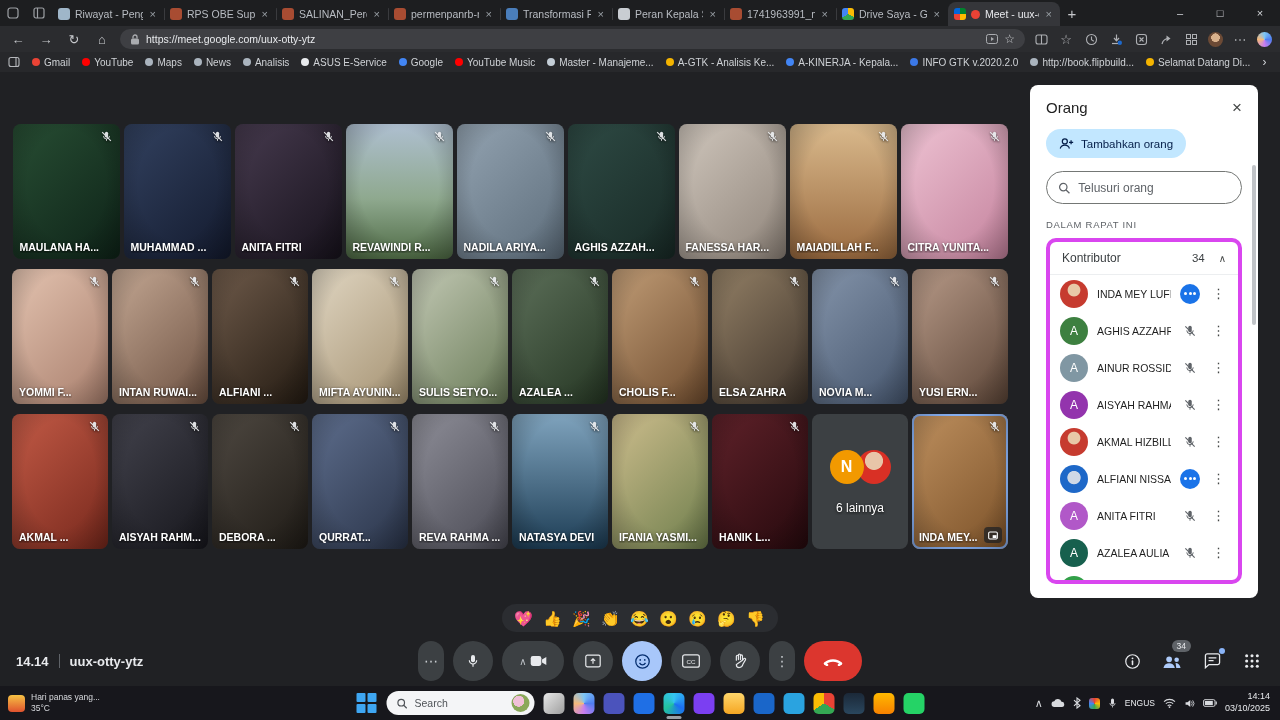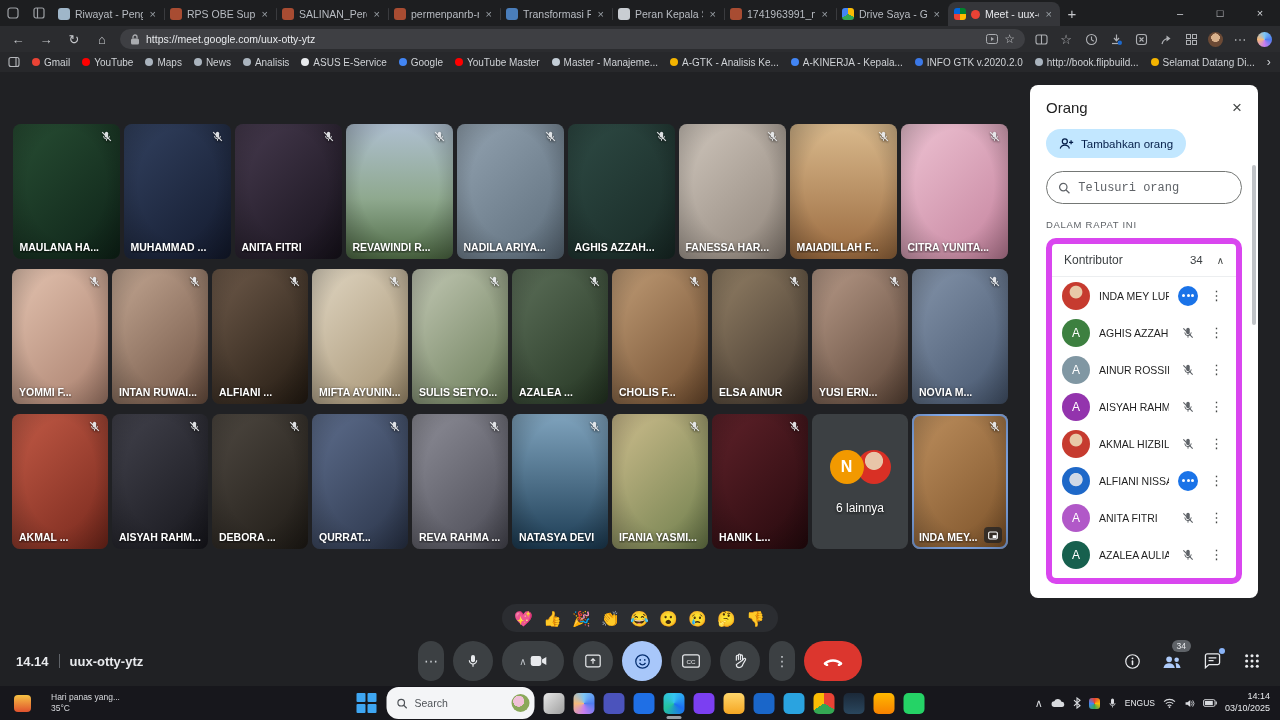--- a/index.html
+++ b/index.html
@@ -73,46 +73,46 @@
   .ricon{position:relative;display:flex;align-items:center;justify-content:center;width:24px;height:24px}
   .badge{position:absolute;top:-9px;right:-7px;background:#5f6368;color:#e8eaed;font-size:8.5px;border-radius:8px;padding:1px 5px}
   .bluedot{position:absolute;top:-1px;right:-1px;width:6px;height:6px;border-radius:50%;background:#8ab4f8}
   
   .panel{position:absolute;top:13px;right:22px;width:228px;height:513px;background:#fff;border-radius:8px;padding:14px 16px;display:flex;flex-direction:column;overflow:hidden;color:#1f1f1f}
   .p-head{display:flex;align-items:center;justify-content:space-between}
   .p-title{font-size:15px}
   .p-close{font-size:17px;color:#444746;line-height:1}
   .add-btn{margin-top:13px;align-self:flex-start;display:flex;align-items:center;gap:7px;background:#c2e7ff;color:#041e49;border:none;border-radius:15px;height:29px;padding:0 13px;font-size:11.5px;font-family:inherit}
   .search{margin-top:13px;display:flex;align-items:center;gap:8px;border:1px solid #747775;border-radius:18px;height:33px;padding:0 11px}
-  .search input{border:none;outline:none;background:transparent;font-size:12px;width:100%;color:#1f1f1f;font-family:Liberation Mono, monospace}
+  .search input{border:none;outline:none;background:transparent;font-size:12px;width:100%;color:#1f1f1f;font-family:Liberation Sans, sans-serif}
   .search input::placeholder{color:#5f6368}
   .sect{margin-top:15px;font-size:9.5px;letter-spacing:.7px;color:#5f6368}
-  .contrib{margin-top:8px;border:6px solid #d946ef;border-radius:10px;flex:1;overflow:hidden;display:flex;flex-direction:column}
+  .contrib{margin-top:8px;border:4px solid #d946ef;border-radius:10px;flex:1;overflow:hidden;display:flex;flex-direction:column}
   .c-head{display:flex;align-items:center;padding:9px 12px;font-size:12px;color:#3c4043;border-bottom:1px solid #eceef0}
   .c-grp{flex:1}
   .c-count{margin-right:14px;font-size:11.5px}
   .c-chev{font-size:10px;color:#444746}
   .plist{flex:1}
   .prow{display:flex;align-items:center;gap:9px;padding:4.5px 10px;height:37px}
   .pav{width:28px;height:28px;border-radius:50%;flex:none;display:flex;align-items:center;justify-content:center;font-size:12px;color:#fff}
   .pname{flex:1;font-size:10.5px;color:#1f1f1f;white-space:nowrap;overflow:hidden}
   .speak{width:20px;height:20px;border-radius:50%;background:#1a73e8;display:flex;align-items:center;justify-content:center;gap:1.5px;flex:none}
   .speak i{width:3px;height:3px;border-radius:50%;background:#fff}
   .pmic{display:flex;flex:none;width:20px;justify-content:center}
   .pmenu{font-size:13px;color:#444746;flex:none;padding:0 3px}
   .p-scroll{position:absolute;right:2px;top:80px;width:4px;height:160px;border-radius:2px;background:#c0c3c7}
   
   .taskbar{height:34px;background:#17171c;display:flex;align-items:center;color:#e8eaed;position:relative}
-  .tb-left{display:flex;align-items:center;gap:20px;padding:0 14px;width:200px}
+  .tb-left{display:flex;align-items:center;gap:6px;padding:0 8px;width:200px}
   .wicon{width:17px;height:17px;border-radius:4px;background:linear-gradient(180deg,#f6c244,#e0522e);flex:none}
   .wtext{display:flex;flex-direction:column;font-size:8.5px;line-height:1.25;color:#d8dade}
   .tb-center{position:absolute;left:50%;transform:translateX(-50%);display:flex;align-items:center;gap:9px}
   .tb-start{width:22px;height:22px;display:grid;grid-template-columns:9px 9px;grid-template-rows:9px 9px;gap:2px;place-content:center}
   .tb-start i{background:#3ea6f2;border-radius:1px}
-  .tb-search{height:32px;width:148px;background:#f4f5f7;border-radius:12px;display:flex;align-items:center;gap:7px;padding:0 5px 0 10px;color:#4e5257;font-size:10.5px}
+  .tb-search{height:24px;width:148px;background:#f4f5f7;border-radius:12px;display:flex;align-items:center;gap:7px;padding:0 5px 0 10px;color:#4e5257;font-size:10.5px}
   .tb-search-av{margin-left:auto;width:18px;height:18px;border-radius:50%;background:radial-gradient(circle at 40% 40%,#f0c0d8 35%,#8aa85a 37%)}
   .tb-apps{display:flex;align-items:center;gap:9px}
   .tb-app{width:21px;height:21px;border-radius:5px;position:relative;flex:none}
   .tb-app.active::after{content:"";position:absolute;left:3px;right:3px;bottom:-5px;height:2.5px;border-radius:2px;background:#9aa0a6}
   .tb-right{margin-left:auto;display:flex;align-items:center;gap:8px;padding-right:10px}
   .tray-ic{font-size:11px;color:#d8dade;display:flex;align-items:center}
   .lang{display:flex;flex-direction:row;font-size:8.5px;line-height:1.2;text-align:right}
   .clock{display:flex;flex-direction:column;font-size:9px;line-height:1.3;text-align:right}
   svg{display:block}
 </style>
@@ -312,21 +312,21 @@
         <span>ASUS E-Service</span>
       </span>
 
       <span class="bm">
         <span class="bmdot" style="background: rgb(66, 133, 244);"></span>
         <span>Google</span>
       </span>
 
       <span class="bm">
         <span class="bmdot" style="background: rgb(255, 0, 0);"></span>
-        <span>YouTube Master</span>
+        <span>YouTube Music</span>
       </span>
 
       <span class="bm">
         <span class="bmdot" style="background: rgb(195, 205, 214);"></span>
         <span>Master - Manajeme...</span>
       </span>
 
       <span class="bm">
         <span class="bmdot" style="background: rgb(244, 180, 0);"></span>
         <span>A-GTK - Analisis Ke...</span>
@@ -595,49 +595,49 @@
         <div class="tile" style="background: linear-gradient(135deg, rgb(147, 128, 102), rgb(62, 51, 42));">
           <span class="tile-mic">
             <svg width="13" height="13" viewBox="0 0 24 24">
               <path d="M12 3a3 3 0 0 1 3 3v5a3 3 0 0 1-6 0V6a3 3 0 0 1 3-3z" fill="#e8eaed"></path>
               <path d="M6.5 11a5.5 5.5 0 0 0 11 0" stroke="#e8eaed" stroke-width="1.7" fill="none"></path>
               <path d="M12 16.5V20" stroke="#e8eaed" stroke-width="1.7"></path>
               <line x1="4" y1="4" x2="20" y2="20" stroke="#e8eaed" stroke-width="2.2"></line>
             </svg>
           </span>
 
-          <span class="tile-name">ELSA AINUR</span>
+          <span class="tile-name">ELSA ZAHRA</span>
+
+        </div>
+
+        <div class="tile" style="background: linear-gradient(135deg, rgb(132, 148, 170), rgb(70, 86, 110));">
+          <span class="tile-mic">
+            <svg width="13" height="13" viewBox="0 0 24 24">
+              <path d="M12 3a3 3 0 0 1 3 3v5a3 3 0 0 1-6 0V6a3 3 0 0 1 3-3z" fill="#e8eaed"></path>
+              <path d="M6.5 11a5.5 5.5 0 0 0 11 0" stroke="#e8eaed" stroke-width="1.7" fill="none"></path>
+              <path d="M12 16.5V20" stroke="#e8eaed" stroke-width="1.7"></path>
+              <line x1="4" y1="4" x2="20" y2="20" stroke="#e8eaed" stroke-width="2.2"></line>
+            </svg>
+          </span>
+
+          <span class="tile-name">NOVIA M...</span>
 
         </div>
 
         <div class="tile" style="background: linear-gradient(135deg, rgb(183, 154, 136), rgb(92, 69, 55));">
           <span class="tile-mic">
             <svg width="13" height="13" viewBox="0 0 24 24">
               <path d="M12 3a3 3 0 0 1 3 3v5a3 3 0 0 1-6 0V6a3 3 0 0 1 3-3z" fill="#e8eaed"></path>
               <path d="M6.5 11a5.5 5.5 0 0 0 11 0" stroke="#e8eaed" stroke-width="1.7" fill="none"></path>
               <path d="M12 16.5V20" stroke="#e8eaed" stroke-width="1.7"></path>
               <line x1="4" y1="4" x2="20" y2="20" stroke="#e8eaed" stroke-width="2.2"></line>
             </svg>
           </span>
 
           <span class="tile-name">YUSI ERN...</span>
-
-        </div>
-
-        <div class="tile" style="background: linear-gradient(135deg, rgb(132, 148, 170), rgb(70, 86, 110));">
-          <span class="tile-mic">
-            <svg width="13" height="13" viewBox="0 0 24 24">
-              <path d="M12 3a3 3 0 0 1 3 3v5a3 3 0 0 1-6 0V6a3 3 0 0 1 3-3z" fill="#e8eaed"></path>
-              <path d="M6.5 11a5.5 5.5 0 0 0 11 0" stroke="#e8eaed" stroke-width="1.7" fill="none"></path>
-              <path d="M12 16.5V20" stroke="#e8eaed" stroke-width="1.7"></path>
-              <line x1="4" y1="4" x2="20" y2="20" stroke="#e8eaed" stroke-width="2.2"></line>
-            </svg>
-          </span>
-
-          <span class="tile-name">NOVIA M...</span>
 
         </div>
       </div>
     <div class="vrow vrow3">
 
         <div class="tile" style="background: linear-gradient(135deg, rgb(194, 90, 70), rgb(119, 40, 28));">
           <span class="tile-mic">
             <svg width="13" height="13" viewBox="0 0 24 24">
               <path d="M12 3a3 3 0 0 1 3 3v5a3 3 0 0 1-6 0V6a3 3 0 0 1 3-3z" fill="#e8eaed"></path>
               <path d="M6.5 11a5.5 5.5 0 0 0 11 0" stroke="#e8eaed" stroke-width="1.7" fill="none"></path>

